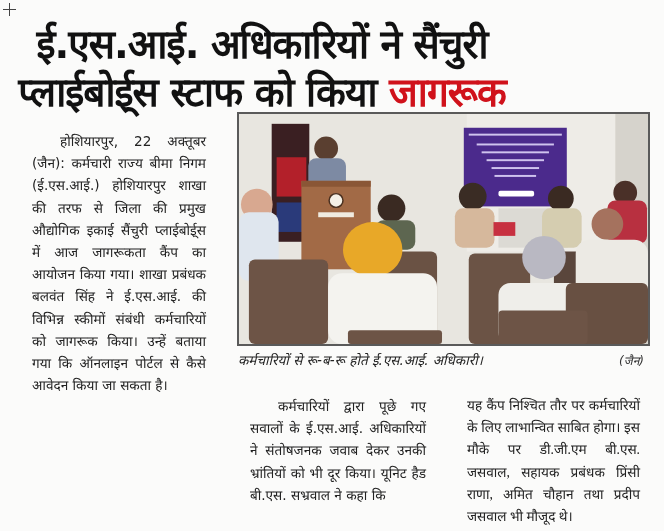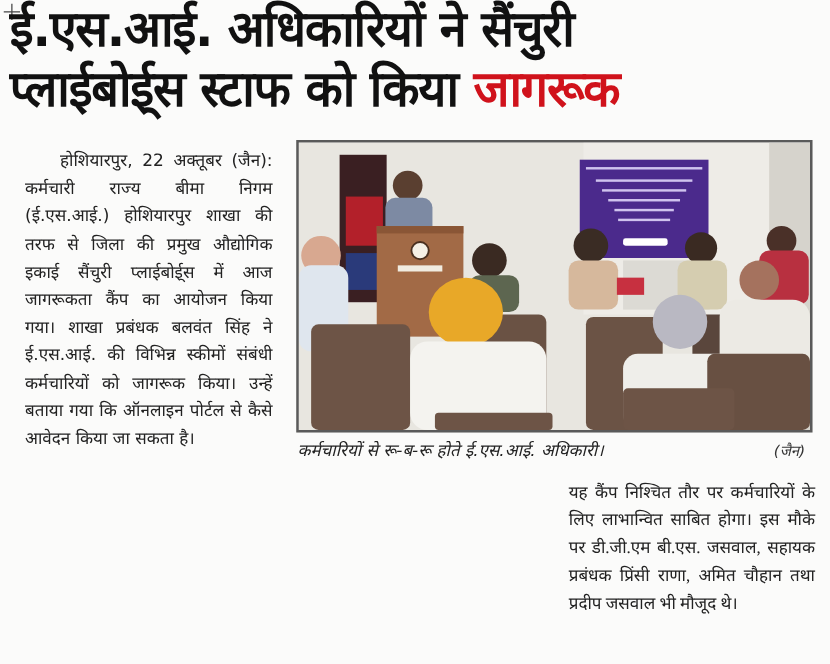--- a/index.html
+++ b/index.html
@@ -3,29 +3,29 @@
 <meta charset="utf-8">
 <style>
   * { margin: 0; padding: 0; box-sizing: border-box; }
   html, body { width: 664px; height: 531px; background: #fbfbfa; overflow: hidden; }
   body { position: relative; font-family: "DejaVu Sans", "Liberation Sans", sans-serif; color: #1a1a1a; }
 
   .crop-mark { position: absolute; left: 3px; top: 3px; width: 13px; height: 13px; }
   .crop-mark::before { content: ""; position: absolute; left: 0; top: 6px; width: 13px; height: 1px; background: #444; }
   .crop-mark::after { content: ""; position: absolute; left: 6px; top: 0; width: 1px; height: 13px; background: #444; }
 
-  .headline { position: absolute; left: 0; top: 0; width: 524px; text-align: left;
+  .headline { position: absolute; left: 0; top: 20px; width: 524px; text-align: center;
     font-family: "DejaVu Sans", sans-serif; font-weight: bold; color: #111;
     letter-spacing: -1px; }
   .headline .line { display: block; font-size: 40px; line-height: 48px; white-space: nowrap; transform: scaleX(0.97); }
   .headline .accent { color: #d0121b; }
 
   .col { position: absolute; font-size: 13.6px; line-height: 22.2px; color: #222;
     text-align: justify; font-family: "DejaVu Sans", sans-serif; }
-  .col p { margin: 0; }
+  .col p { margin: 12px; }
   .col p.indent { text-indent: 28px; }
   .col1 { left: 20px; top: 118px; width: 198px; }
   .col2 { left: 238px; top: 383px; width: 200px; }
   .col3 { left: 455px; top: 383px; width: 197px; font-family: Liberation Serif, serif; }
 
   .photo { position: absolute; left: 237px; top: 112px; width: 413px; height: 234px;
     border: 2px solid #5a5a5a; overflow: hidden; background: #ecebe6; }
   .photo svg { display: block; width: 100%; height: 100%; }
 
   .caption { position: absolute; left: 238px; top: 349px; width: 412px; height: 22px;
@@ -104,17 +104,18 @@
     <rect x="110" y="220" width="95" height="14" rx="3" fill="#6d5446"></rect>
   </svg>
 </div>
 
 <div class="caption">
   <span>कर्मचारियों से रू-ब-रू होते ई.एस.आई. अधिकारी।</span>
   <span class="credit">(जैन)</span>
 </div>
 
 <div class="col col2">
+  <p class="indent">कर्मचारियों द्वारा पूछे गए सवालों के ई.एस.आई. अधिकारियों ने संतोषजनक जवाब देकर उनकी भ्रांतियों को भी दूर किया। यूनिट हैड बी.एस. सभ्रवाल ने कहा कि</p>
 </div>
 
 <div class="col col3">
   <p>यह कैंप निश्चित तौर पर कर्मचारियों के लिए लाभान्वित साबित होगा। इस मौके पर डी.जी.एम बी.एस. जसवाल, सहायक प्रबंधक प्रिंसी राणा, अमित चौहान तथा प्रदीप जसवाल भी मौजूद थे।</p>
 </div>
 
 </body></html>

